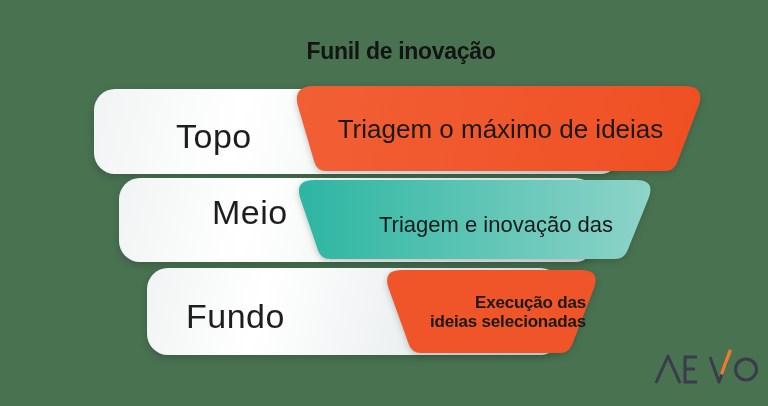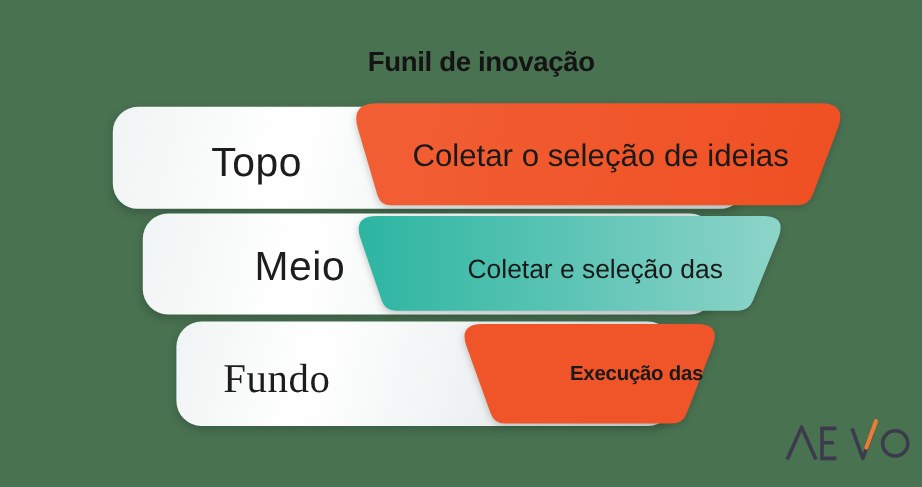--- a/index.html
+++ b/index.html
@@ -23,22 +23,22 @@
   .bar1{left:70px;top:89px;width:527px;height:85px;}
   .bar2{left:95px;top:178px;width:477px;height:84px;}
   .bar3{left:123px;top:268px;width:414px;height:87px;}
   .shapes{position:absolute;left:0;top:0;pointer-events:none;}
   .shapes path.seg{filter:drop-shadow(0 2px 3px rgba(20,40,30,0.25));}
   .stage-label{
     position:absolute;display:flex;align-items:center;
     font-size:34px;font-weight:400;letter-spacing:0.5px;color:#1d1d1d;
   }
   .label1{left:152px;top:89px;height:95px;}
-  .label2{left:188px;top:188px;height:68px;}
-  .label3{left:162px;top:268px;height:97px;font-family:Liberation Serif, serif;}
+  .label2{left:188px;top:178px;height:68px;}
+  .label3{left:162px;top:268px;height:97px;}
   .stage-desc{
     position:absolute;display:flex;flex-direction:column;justify-content:center;
     text-align:center;color:#191919;
   }
   .desc1{left:270px;top:86px;width:413px;height:85px;font-size:26px;line-height:30px;}
   .desc2{left:292px;top:185px;width:360px;height:79px;font-size:22px;line-height:25px;}
   .desc3{left:380px;top:270px;width:182px;height:83px;font-size:17px;line-height:19px;font-weight:700;letter-spacing:-0.2px;text-align:right;}
   .logo{position:absolute;left:0;top:0;pointer-events:none;}
 </style>
 </head>
@@ -72,27 +72,28 @@
     <span>Topo</span>
   </div>
   <div class="stage-label label2">
     <span>Meio</span>
   </div>
   <div class="stage-label label3">
     <span>Fundo</span>
   </div>
 
   <div class="stage-desc desc1">
-    <span>Coletar o seleção de ideias</span>
+    <span>Triagem o máximo de ideias</span>
   </div>
   <div class="stage-desc desc2">
-    <span>Coletar e seleção das</span>
+    <span>Triagem e inovação das</span>
   </div>
   <div class="stage-desc desc3">
     <span>Execução das</span>
+    <span>ideias selecionadas</span>
   </div>
 
   <svg class="logo" width="768" height="406" viewBox="0 0 768 406">
     <g fill="none" stroke="#3B3B4D" stroke-width="3">
       <path d="M632,383 L644,356 L656,383" stroke-linejoin="round"></path>
       <path d="M673,357 L661,357 L661,382 L673,382 M661,369 L671,369"></path>
       <path d="M686,357 L695,382 L703,361" stroke-linejoin="round"></path>
       <circle cx="722" cy="369.5" r="10.5"></circle>
     </g>
     <path d="M698,373 L706,351" stroke="#EF7A33" stroke-width="3.4" stroke-linecap="round" fill="none"></path>

